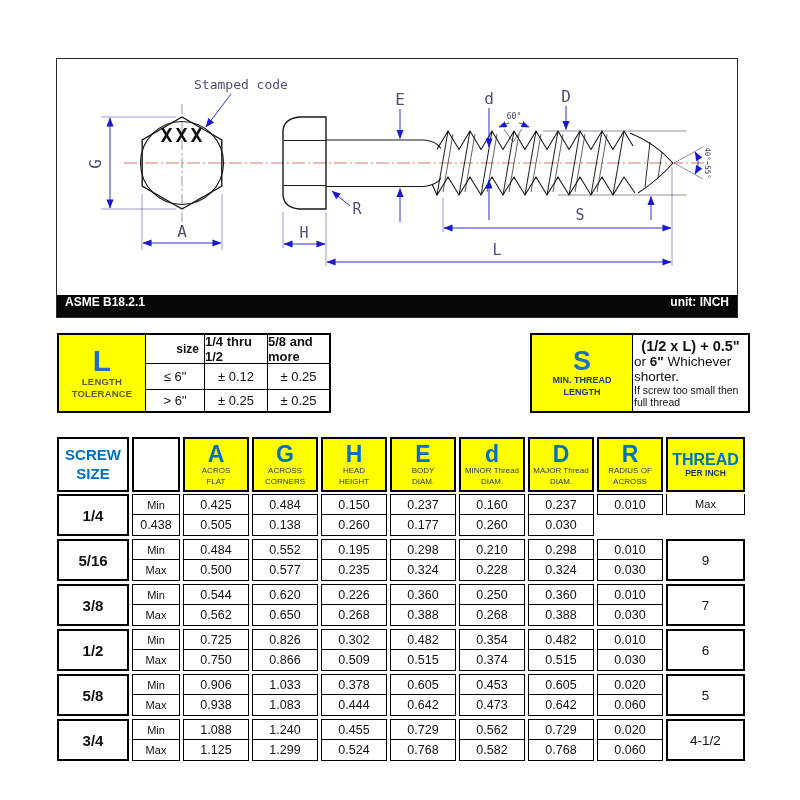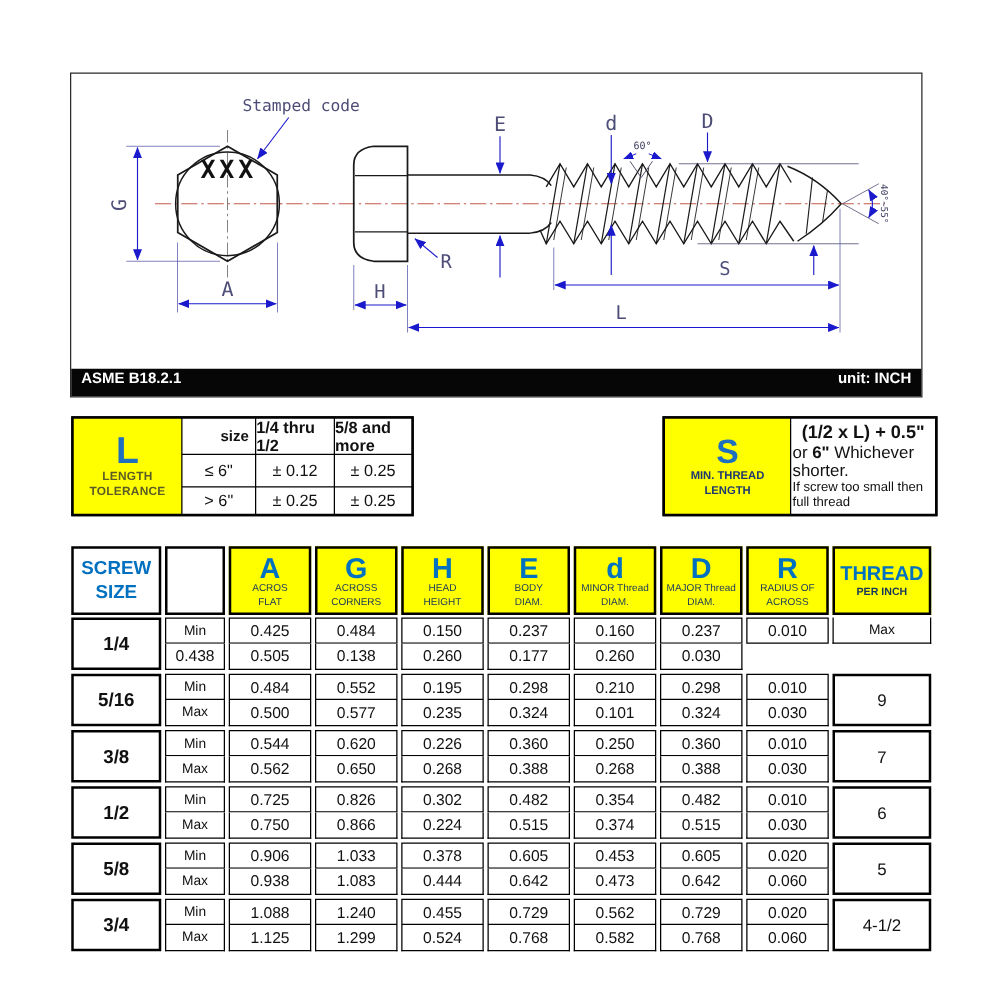--- a/index.html
+++ b/index.html
@@ -279,21 +279,21 @@
           <div class="cell val top">0.298</div>
           <div class="cell val top">0.210</div>
           <div class="cell val top">0.298</div>
           <div class="cell val top">0.010</div>
           <div class="cell tpi">9</div>
           <div class="cell mm bot">Max</div>
           <div class="cell val bot">0.500</div>
           <div class="cell val bot">0.577</div>
           <div class="cell val bot">0.235</div>
           <div class="cell val bot">0.324</div>
-          <div class="cell val bot">0.101</div>
+          <div class="cell val bot">0.228</div>
           <div class="cell val bot">0.324</div>
           <div class="cell val bot">0.030</div>
         </div>
         <div class="grid-row block">
           <div class="cell size">3/8</div>
           <div class="cell mm top">Min</div>
           <div class="cell val top">0.544</div>
           <div class="cell val top">0.620</div>
           <div class="cell val top">0.226</div>
           <div class="cell val top">0.360</div>
@@ -317,21 +317,21 @@
           <div class="cell val top">0.826</div>
           <div class="cell val top">0.302</div>
           <div class="cell val top">0.482</div>
           <div class="cell val top">0.354</div>
           <div class="cell val top">0.482</div>
           <div class="cell val top">0.010</div>
           <div class="cell tpi">6</div>
           <div class="cell mm bot">Max</div>
           <div class="cell val bot">0.750</div>
           <div class="cell val bot">0.866</div>
-          <div class="cell val bot">0.224</div>
+          <div class="cell val bot">0.509</div>
           <div class="cell val bot">0.515</div>
           <div class="cell val bot">0.374</div>
           <div class="cell val bot">0.515</div>
           <div class="cell val bot">0.030</div>
         </div>
         <div class="grid-row block">
           <div class="cell size">5/8</div>
           <div class="cell mm top">Min</div>
           <div class="cell val top">0.906</div>
           <div class="cell val top">1.033</div>

